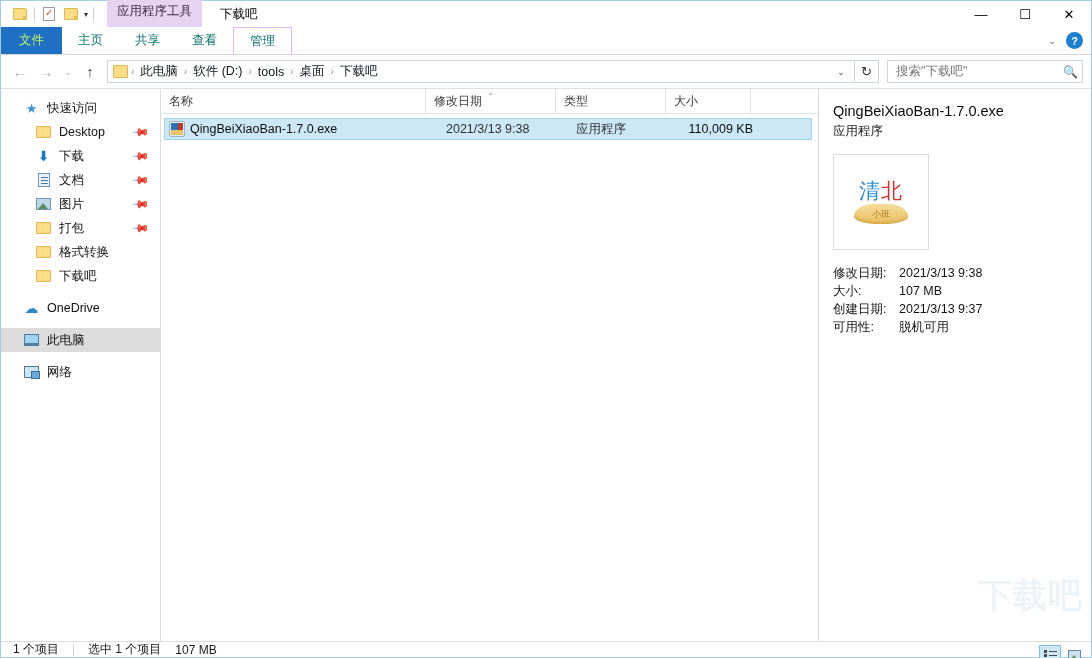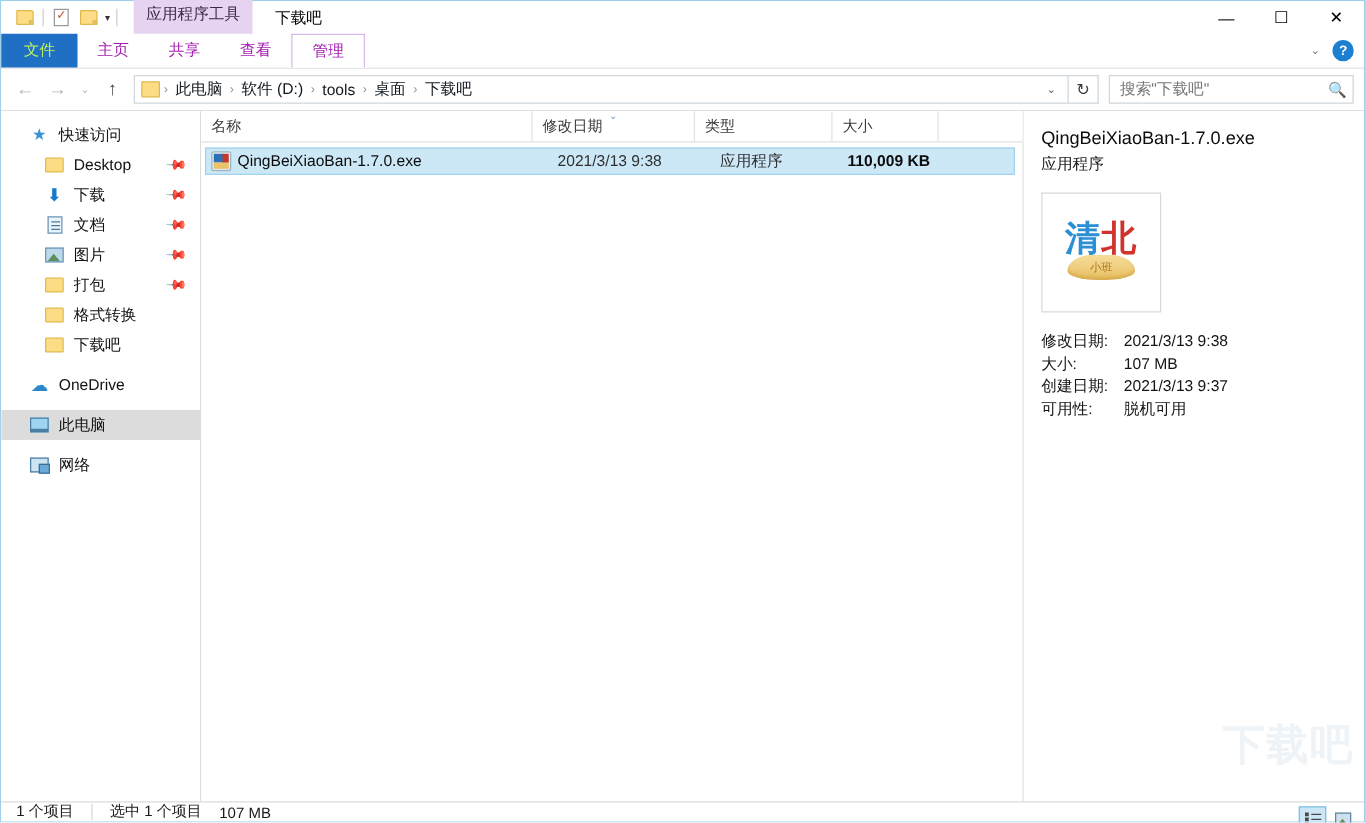--- a/index.html
+++ b/index.html
@@ -69,21 +69,21 @@
 
   
   .tabstrip {
     height: 27px; flex: none;
     display: flex; align-items: stretch;
     background: #fff;
     position: relative;
   }
   .tab {
     display: flex; align-items: center;
-    padding: 0 16px; font-size: 12.5px; color: #a21caf;
+    padding: 0 16px; font-size: 12.5px; color: #0f766e;
     cursor: default;
   }
   .tab.file {
     background: #1f6fc4; color: #bef264;
     padding: 0 18px;
   }
   .tab.contextual {
     border-left: 1px solid #d9b8ea;
     border-right: 1px solid #d9b8ea;
     border-top: 1px solid #d9b8ea;
@@ -245,21 +245,21 @@
   .c-size { width: 85px; }
   .rows { flex: 1; padding-top: 4px; }
   .frow {
     height: 22px; display: flex; align-items: center;
     margin: 0 6px 0 3px;
     background: #cce8f7;
     border: 1px solid #9fd3ea;
     font-size: 12.5px; color: #0c0c0c;
   }
   .fcell { padding-left: 8px; overflow: hidden; white-space: nowrap; }
-  .fcell.num { padding-right: 10px; padding-left:0;font-weight:bold; }
+  .fcell.num { text-align: right; padding-right: 10px; padding-left:0; }
   .fcell.date, .fcell.type { color: #303030; }
   .exe-ico {
     width: 16px; height: 16px; margin: 0 5px 0 4px; flex: none;
     position: relative; border-radius: 2px;
     background: linear-gradient(#f3f6f8,#dfe8ee);
     border: 1px solid #9fb3c0;
     overflow: hidden;
   }
   .exe-ico::before {
     content:''; position:absolute; left:1px; top:1px;
@@ -286,21 +286,21 @@
     word-break: break-all;
   }
   .d-sub { font-size: 12.5px; color: #1a1a1a; margin-top: 2px; }
   .d-thumb {
     width: 96px; height: 96px; margin-top: 14px;
     border: 1px solid #d9d9d9; background: #fff;
     display: flex; align-items: center; justify-content: center;
   }
   .logo { width: 62px; text-align: center; position: relative; }
   .logo-top {
-    font-size: 28px; font-weight: bold; letter-spacing: 1px;
+    font-size: 21px; font-weight: normal; letter-spacing: 1px;
     line-height: 22px;
   }
   .logo-q { color: #2b8fd6; }
   .logo-b { color: #d0332c; }
   .ingot {
     margin: 2px auto 0; width: 54px; height: 20px;
     background: linear-gradient(#f6dd9a,#e8bf62);
     border-radius: 40% 40% 50% 50% / 70% 70% 40% 40%;
     box-shadow: inset 0 -2px 3px rgba(180,130,30,.35);
     display: flex; align-items: center; justify-content: center;

